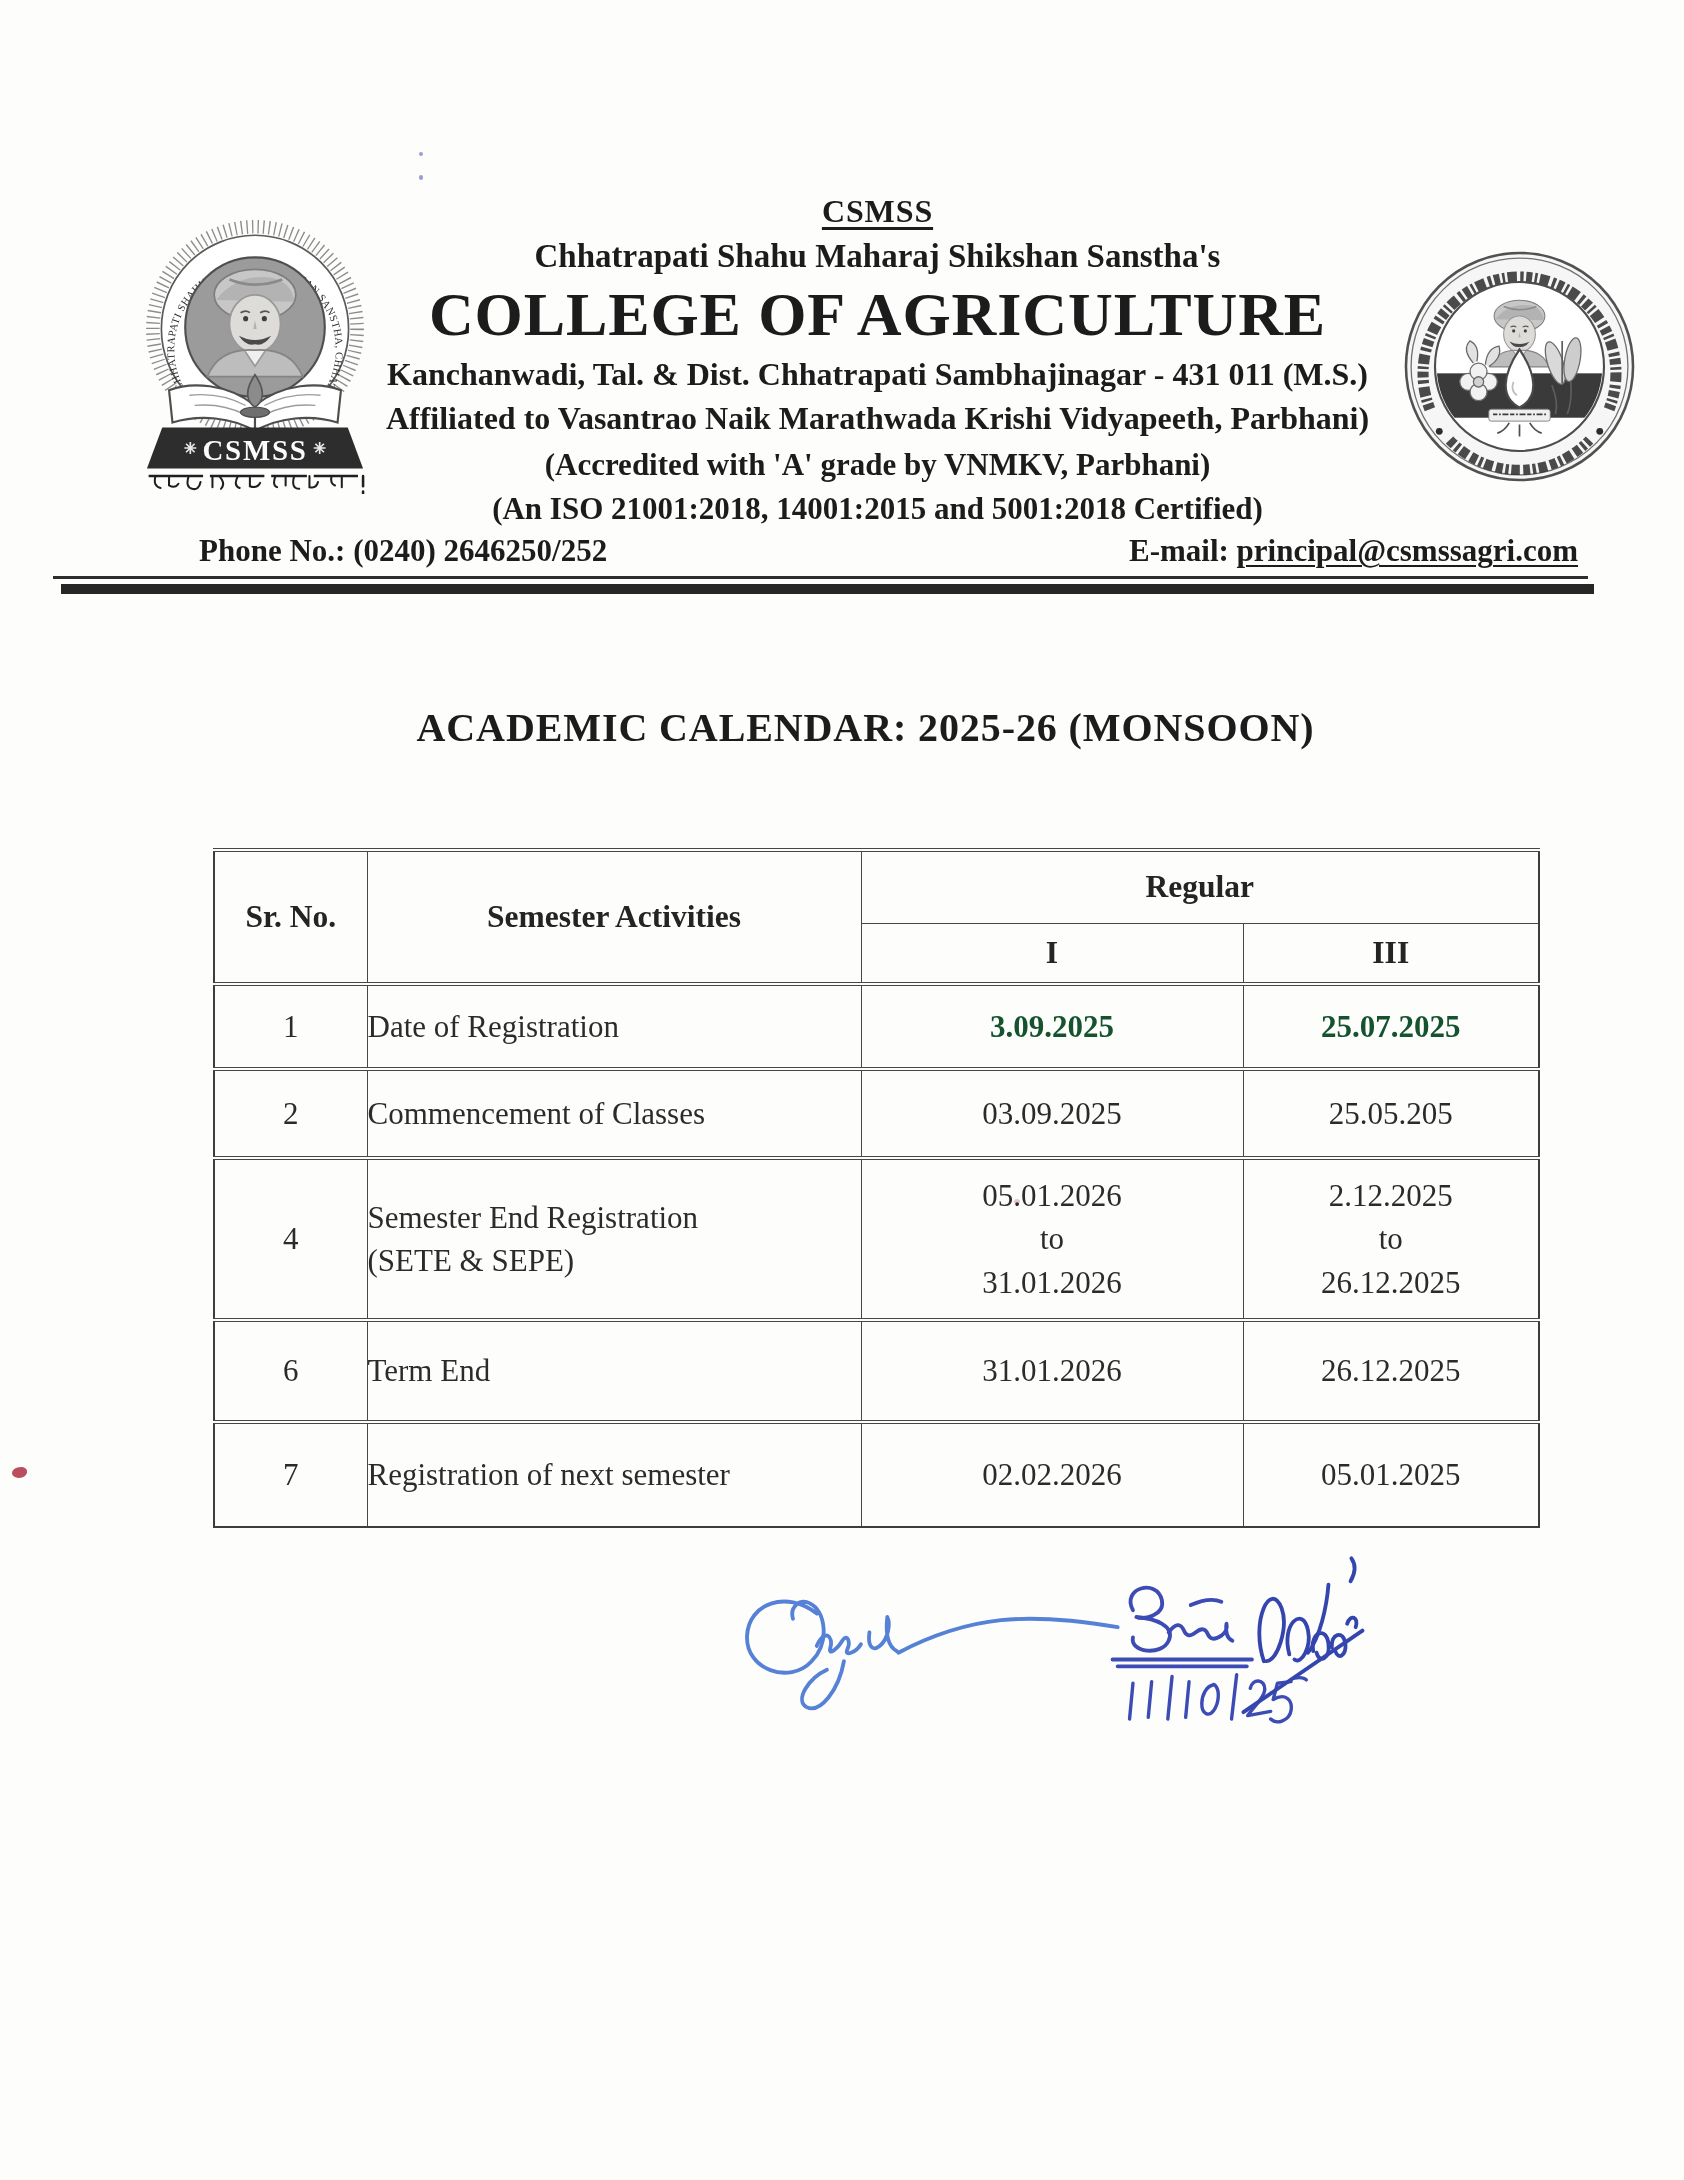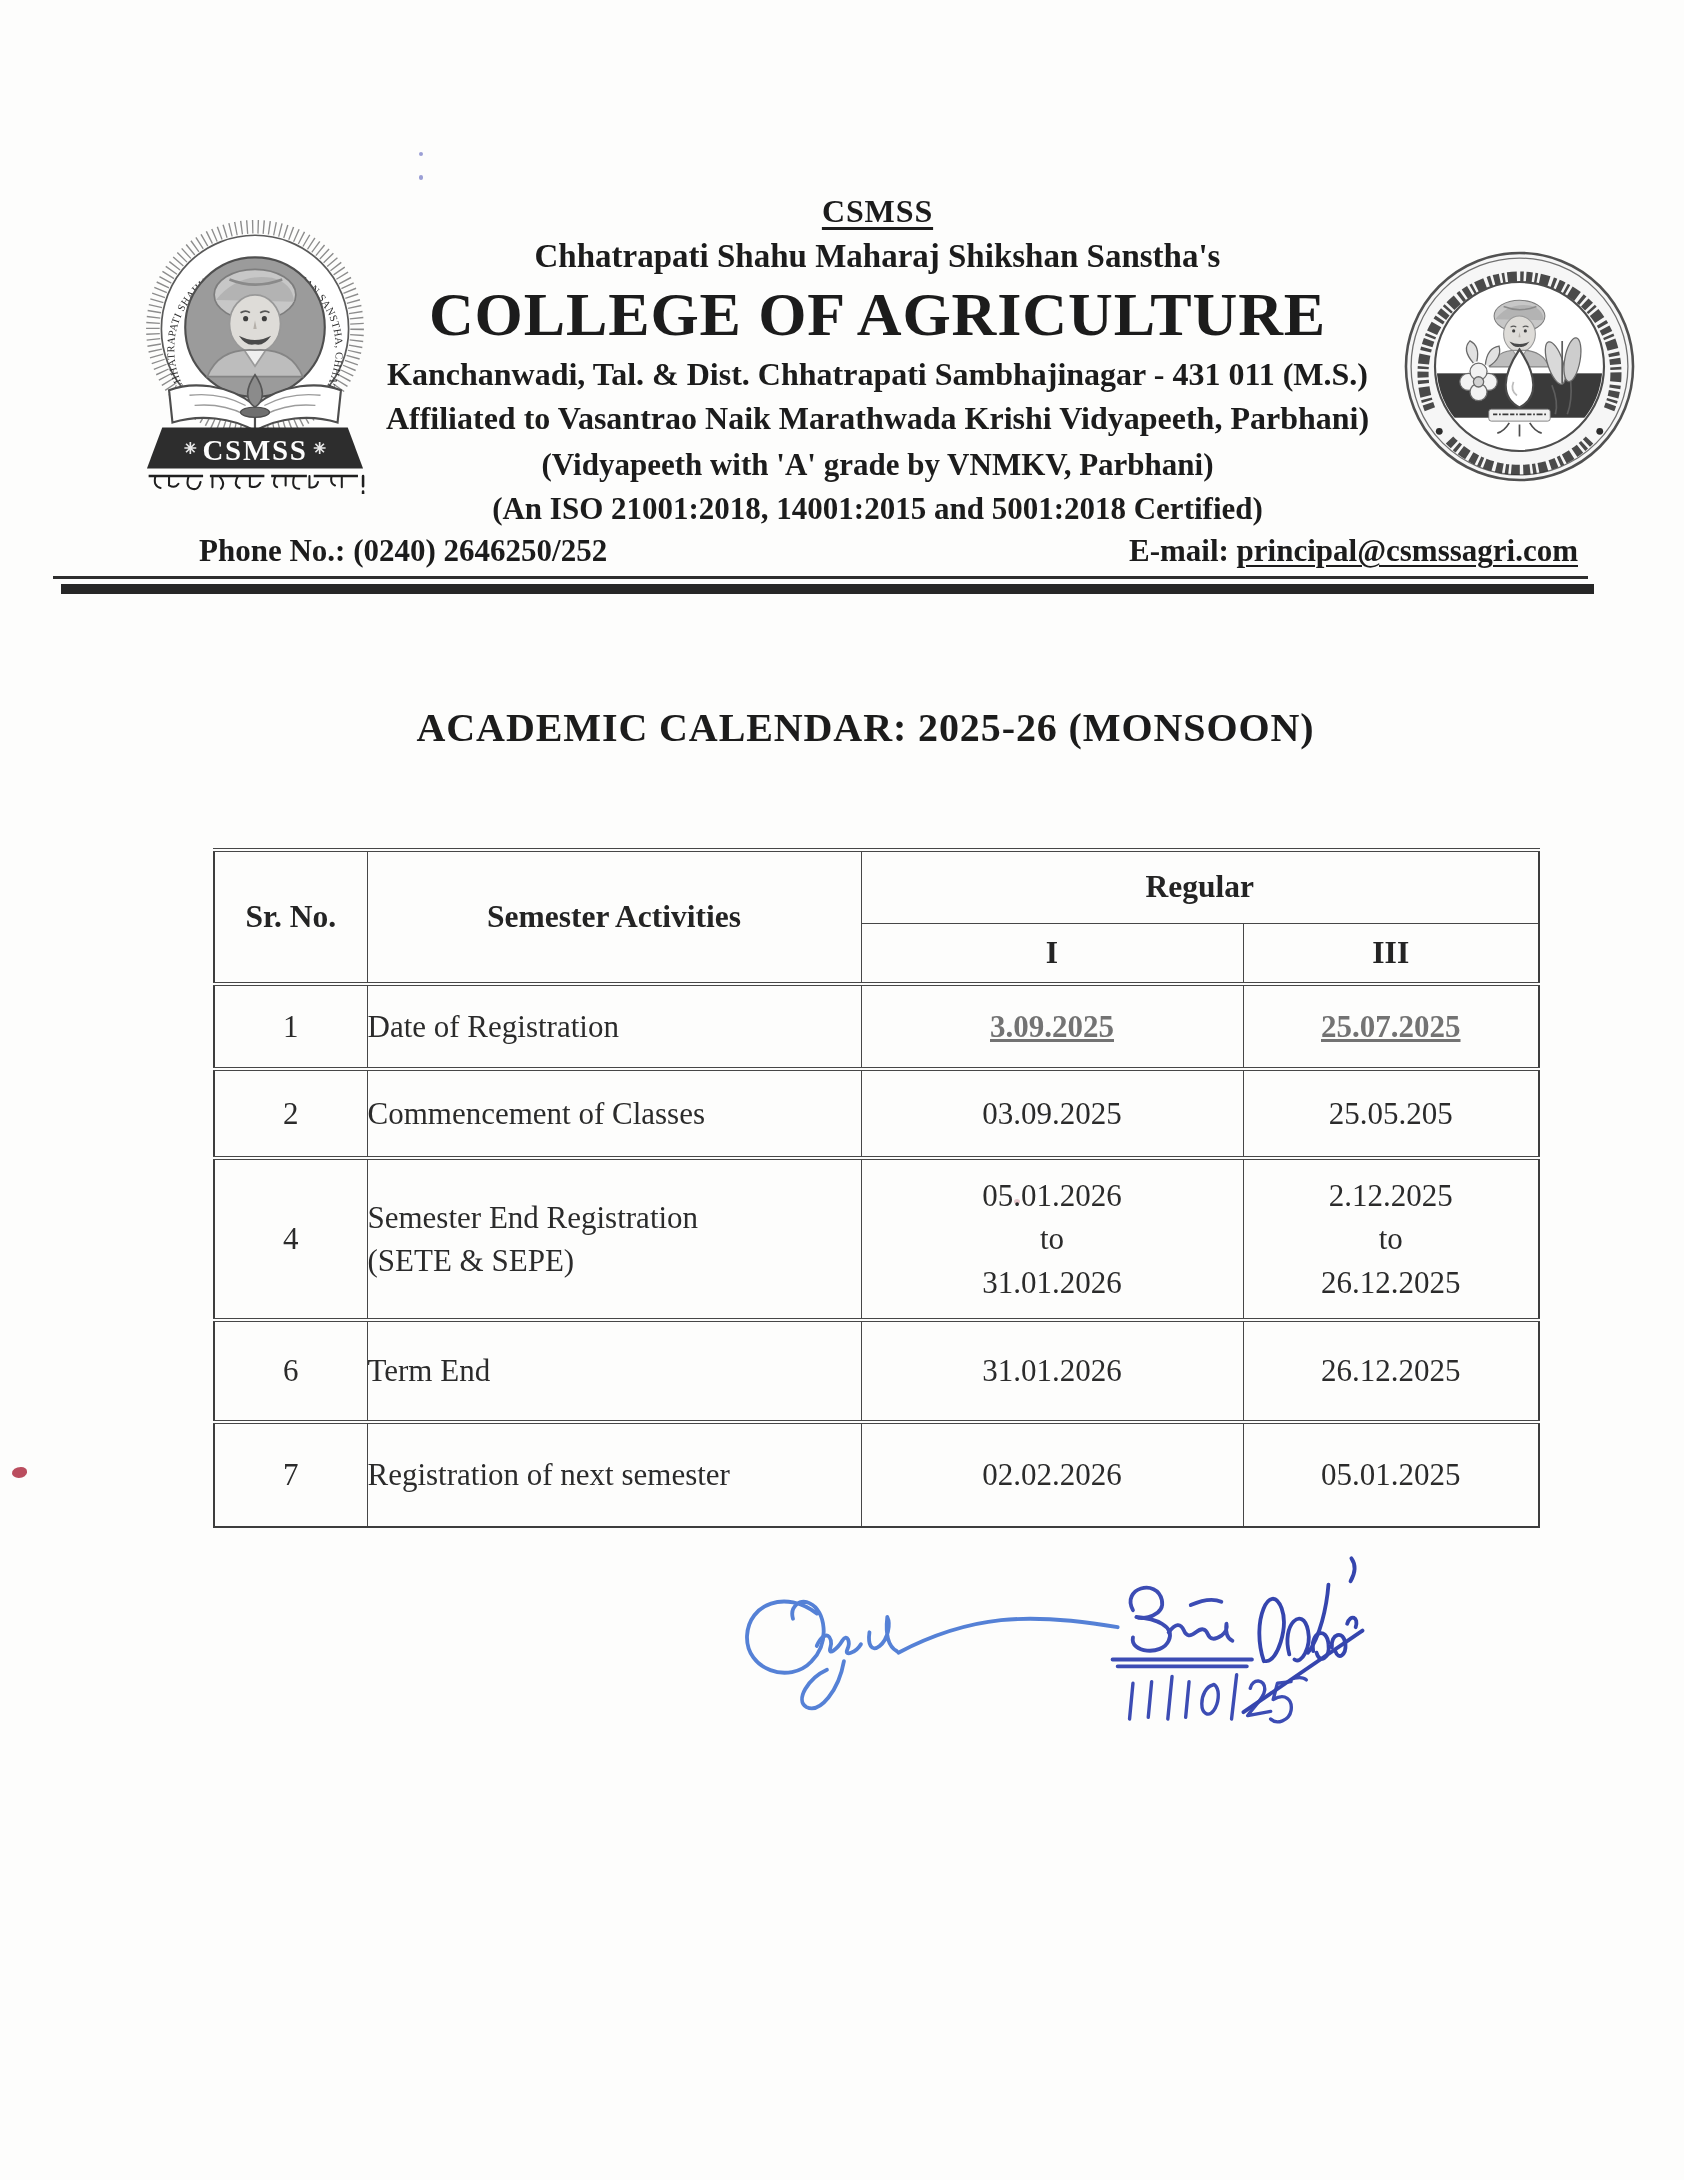--- a/index.html
+++ b/index.html
@@ -48,21 +48,21 @@
   .cal-table thead tr:first-child th{border-top:4.3px double #474747;}
   .cal-table tbody td{border-top:4.3px double #474747;}
   .cal-table th{font-size:31.5px;font-weight:bold;color:#242424;}
   thead tr:nth-child(1){height:73px;}
   thead tr:nth-child(2){height:61px;}
   .th-sem{font-size:33px;}
   .cal-table td{font-size:31px;color:#2b2b2b;line-height:1.4;}
   .c-sr{text-align:center;}
   .c-act{text-align:left;padding-left:20.4px;}
   .c-date{text-align:center;}
-  .row-em .c-date{font-weight:bold;color:#737373;text-decoration:underline;}
+  .row-em .c-date{font-weight:bold;color:#14532d;}
   tbody tr:nth-child(1){height:85px;}
   tbody tr:nth-child(2){height:89px;}
   tbody tr:nth-child(3){height:162px;}
   tbody tr:nth-child(4){height:102px;}
   tbody tr:nth-child(5){height:105px;}
 
   
   .sig-wrap{position:absolute;left:714px;top:1532px;width:656px;height:204px;}
 </style>
 </head>
@@ -184,21 +184,21 @@
       <path d="M128,206 q-6,10 -14,12 M140,208 v14 M152,206 q6,10 14,12" stroke="#4e4e4e" stroke-width="2" fill="none"></path>
     </svg>
   </div>
 
   <div class="header-text">
     <div class="l-csmss">CSMSS</div>
     <div class="l-org">Chhatrapati Shahu Maharaj Shikshan Sanstha's</div>
     <div class="l-college">COLLEGE OF AGRICULTURE</div>
     <div class="l-addr">Kanchanwadi, Tal. &amp; Dist. Chhatrapati Sambhajinagar - 431 011 (M.S.)</div>
     <div class="l-affil">Affiliated to Vasantrao Naik Marathwada Krishi Vidyapeeth, Parbhani)</div>
-    <div class="l-accr">(Vidyapeeth with 'A' grade by VNMKV, Parbhani)</div>
+    <div class="l-accr">(Accredited with 'A' grade by VNMKV, Parbhani)</div>
     <div class="l-iso">(An ISO 21001:2018, 14001:2015 and 5001:2018 Certified)</div>
   </div>
   <div class="contact-row">
     <span>Phone No.: (0240) 2646250/252</span>
     <span class="email"><span>E-mail: </span><u>principal@csmssagri.com</u></span>
   </div>
   <div class="rule-thin"></div>
   <div class="rule-thick"></div>
 
   <div class="doc-title">ACADEMIC CALENDAR: 2025-26 (MONSOON)</div>

